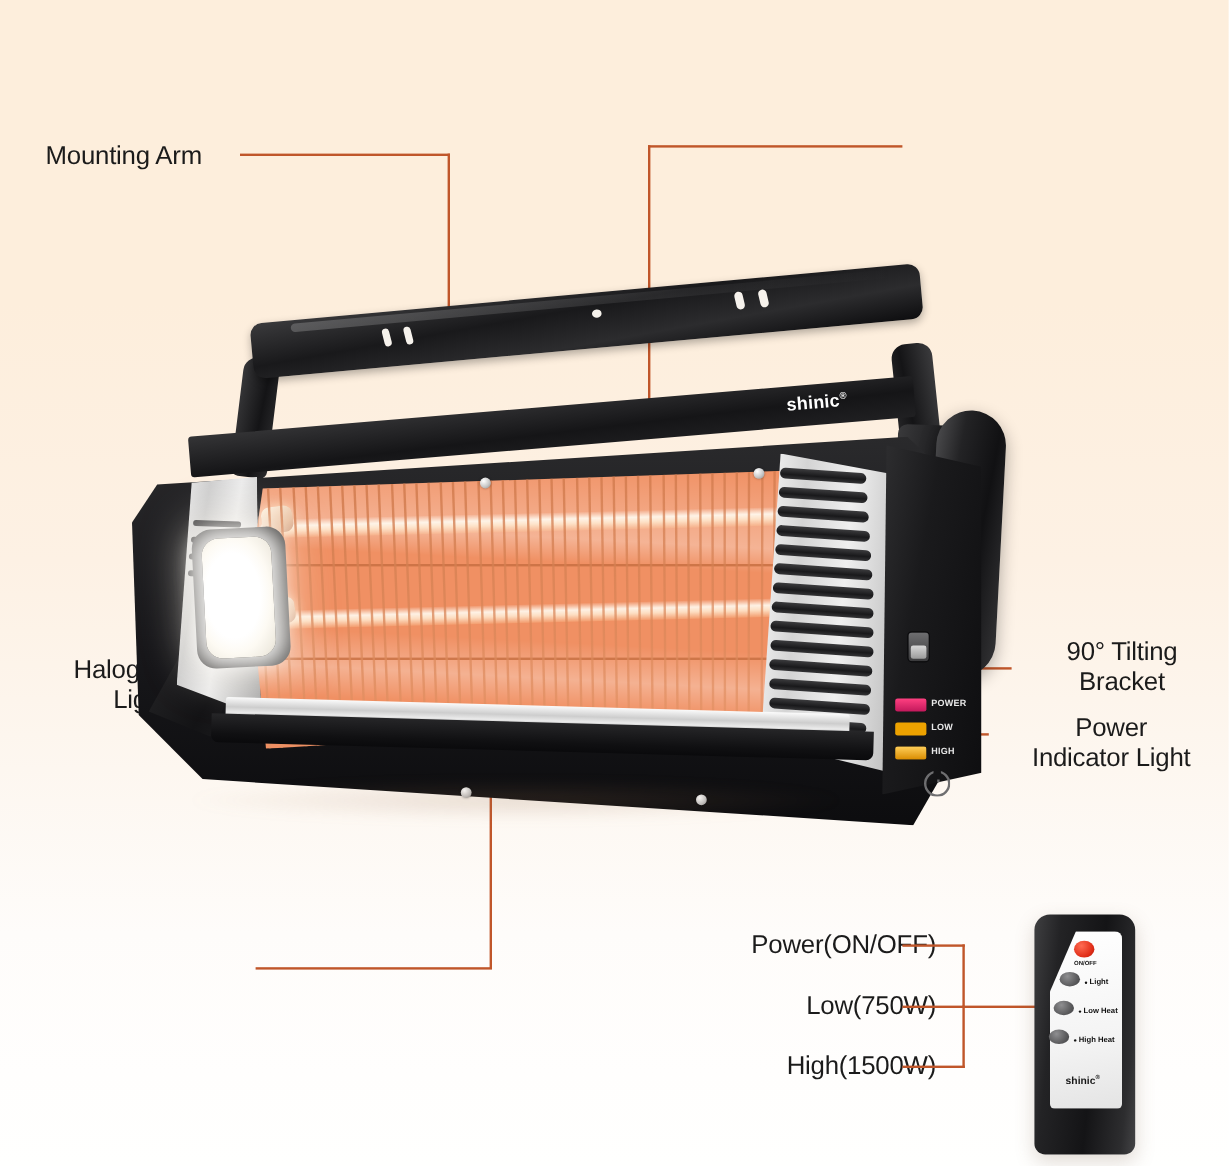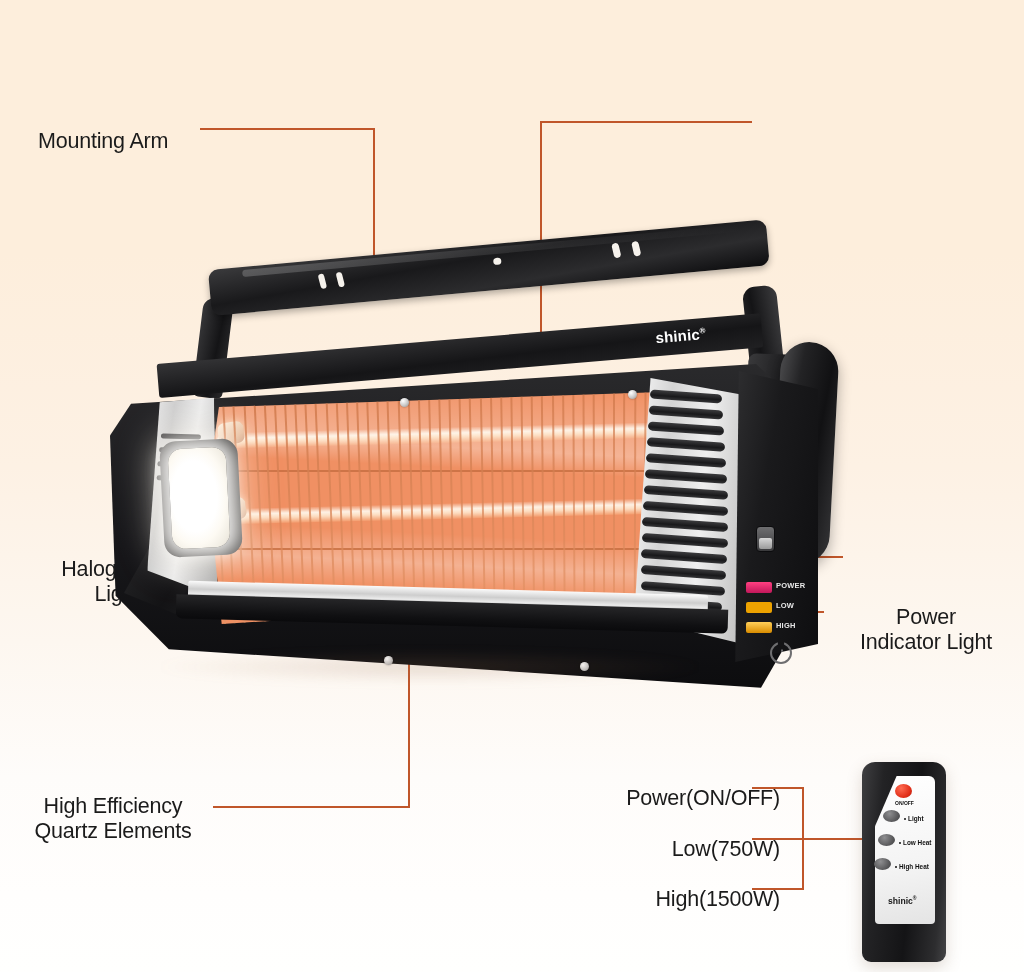--- a/index.html
+++ b/index.html
@@ -18,21 +18,20 @@
   }
 
   
   .lbl {
     position: absolute;
     color: #1b1b1b;
     font-size: 21.5px;
     line-height: 25px;
     letter-spacing: -0.2px;
     white-space: pre-line;
-    margin-top: 11px;
   }
   .lbl.r { text-align: right; }
   .lbl.c { text-align: center; }
   .lbl.l { text-align: left; }
 
   .ln { position: absolute; background: #c0562a; }
   .ln.h { height: 2px; }
   .ln.v { width: 2px; }
 
   
@@ -348,25 +347,25 @@
   <div class="ln h" style="left:200px; top:128px; width:175px;"></div>
   <div class="ln v" style="left:373px; top:128px; height:162px;"></div>
 
   <div class="ln h" style="left:540px; top:121px; width:212px;"></div>
   <div class="ln v" style="left:540px; top:121px; height:240px;"></div>
 
   <div class="lbl r" style="left:0px; top:546px; width:140px;">Halogen
 Light</div>
   <div class="ln h" style="left:152px; top:572px; width:90px;"></div>
 
-  <div class="lbl c" style="left:18px; top:783px; width:190px;">High Efficiency
-Quartz Elements</div>
   <div class="ln h" style="left:213px; top:806px; width:197px;"></div>
   <div class="ln v" style="left:408px; top:657px; height:150px;"></div>
 
+  <div class="lbl c" style="left:846px; top:531px; width:178px;">90° Tilting
+Bracket</div>
   <div class="ln h" style="left:785px; top:556px; width:58px;"></div>
 
   <div class="lbl c" style="left:828px; top:594px; width:196px;">Power
 Indicator Light</div>
   <div class="ln h" style="left:762px; top:611px; width:62px;"></div>
 
   <div id="heater">
 
     <div class="arm-left"></div>
     <div class="arm-right"></div>

